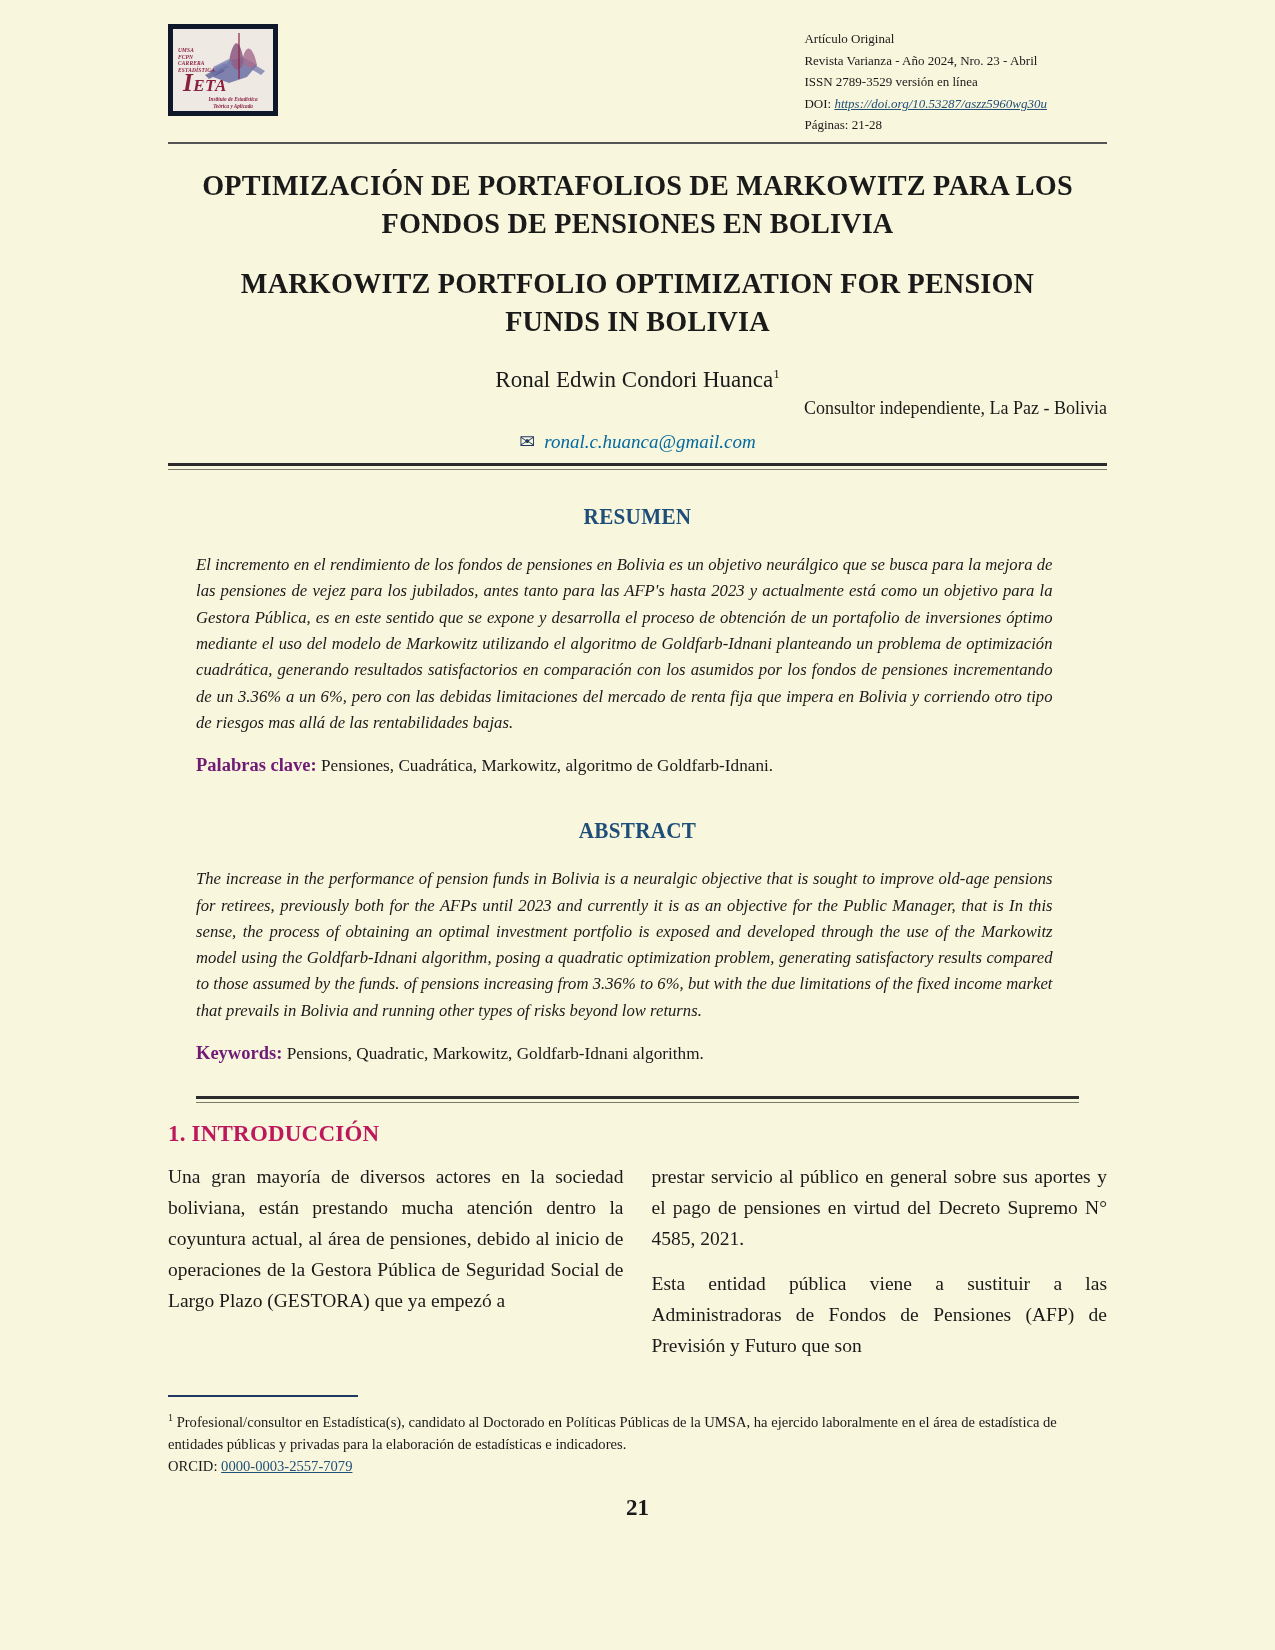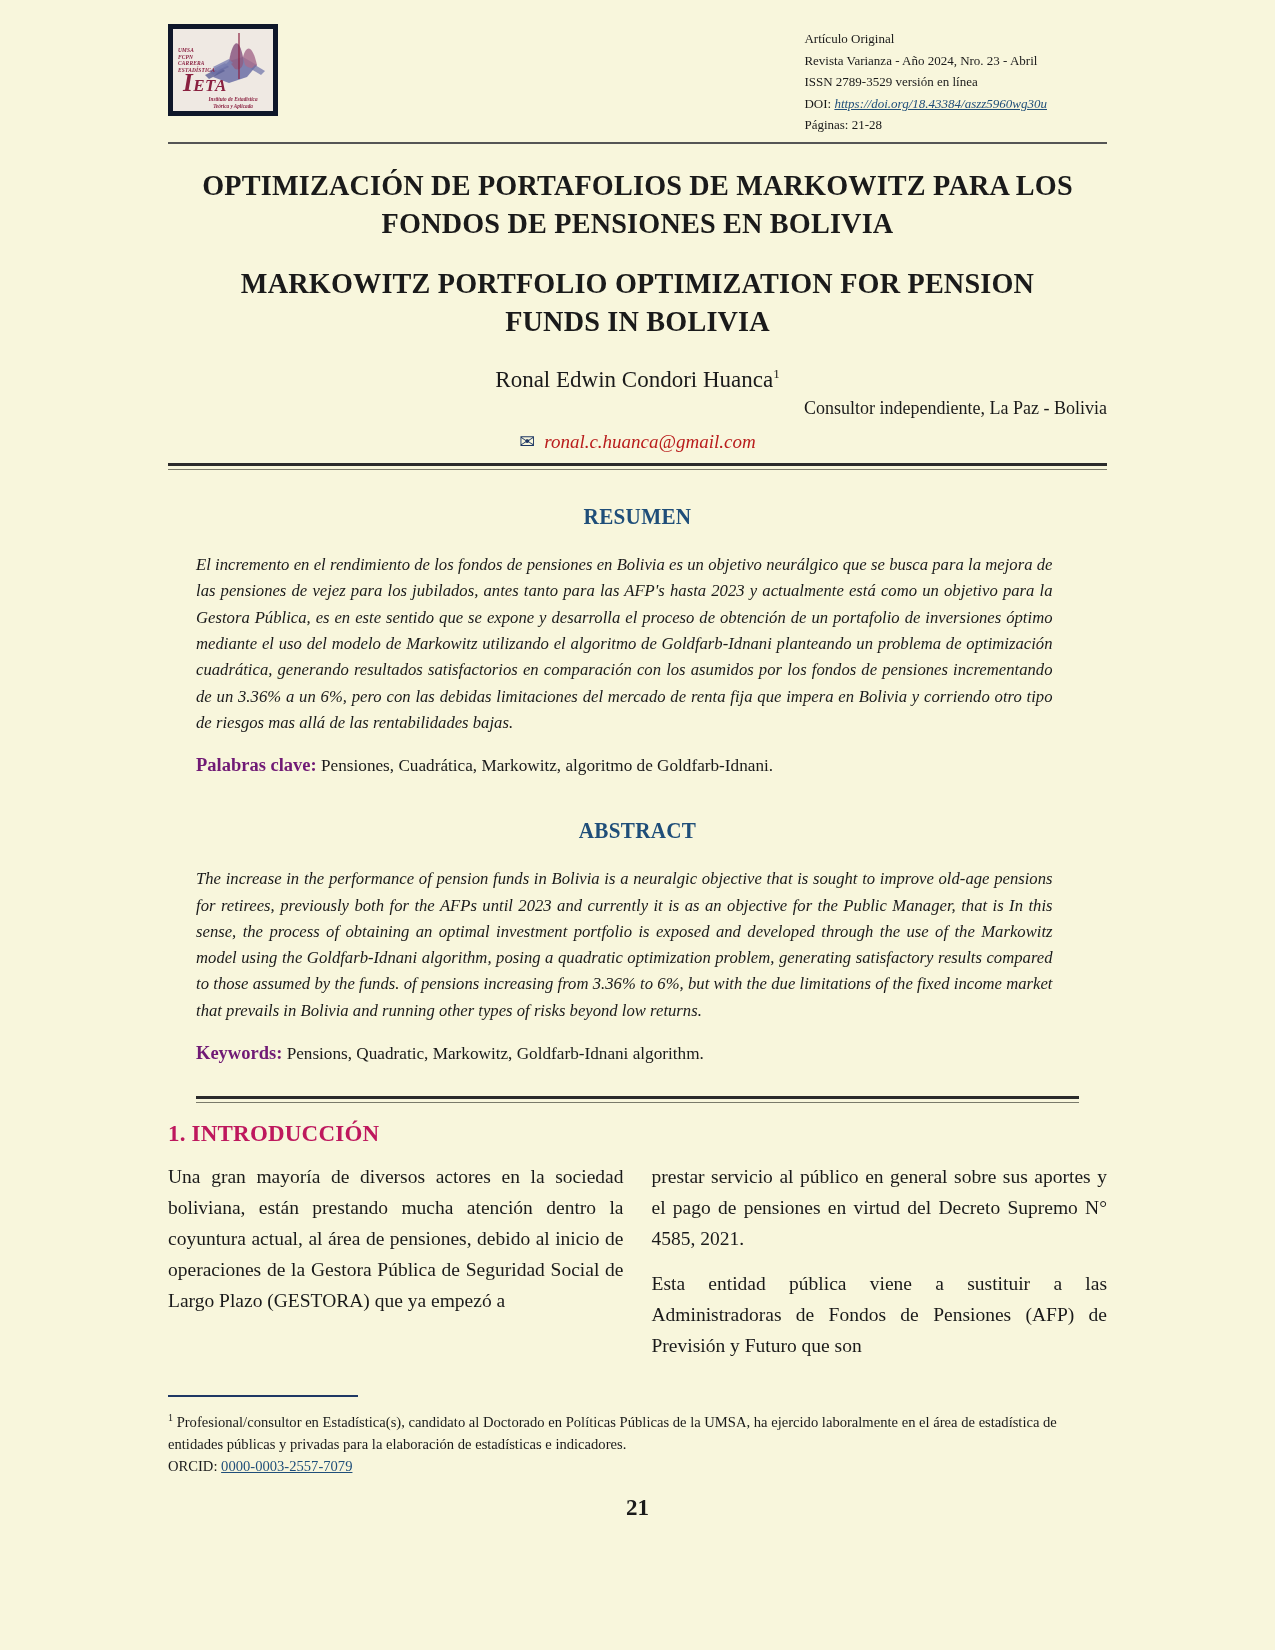--- a/index.html
+++ b/index.html
@@ -128,21 +128,21 @@
     margin-top: 10px;
     text-align: center;
     font-size: 19px;
   }
   .email-row .mail-icon {
     color: #1f3864;
     font-size: 19px;
     margin-right: 9px;
   }
   .email-row .email {
-    color: #b91c1c;
+    color: #0369a1;
     font-style: italic;
   }
 
   .dates {
     margin: 20px 228px 0 168px;
     text-align: right;
     font-size: 17px;
     line-height: 23px;
   }
 
@@ -298,21 +298,21 @@
       <div class="logo-sub">
         <div>Instituto de Estadística</div>
         <div>Teórica y Aplicada</div>
       </div>
     </div>
 
     <div class="header-meta">
       <div>Artículo Original</div>
       <div>Revista Varianza - Año 2024, Nro. 23 - Abril</div>
       <div>ISSN 2789-3529 versión en línea</div>
-      <div><span>DOI: </span><span class="doi-link">https://doi.org/18.43384/aszz5960wg30u</span></div>
+      <div><span>DOI: </span><span class="doi-link">https://doi.org/10.53287/aszz5960wg30u</span></div>
       <div>Páginas: 21-28</div>
     </div>
   </div>
 
   <div class="header-rule"></div>
 
   <div class="titles">
     <div class="title-es">OPTIMIZACIÓN DE PORTAFOLIOS DE MARKOWITZ PARA LOS FONDOS DE PENSIONES EN BOLIVIA</div>
     <div class="title-en">MARKOWITZ PORTFOLIO OPTIMIZATION FOR PENSION FUNDS IN BOLIVIA</div>
 

